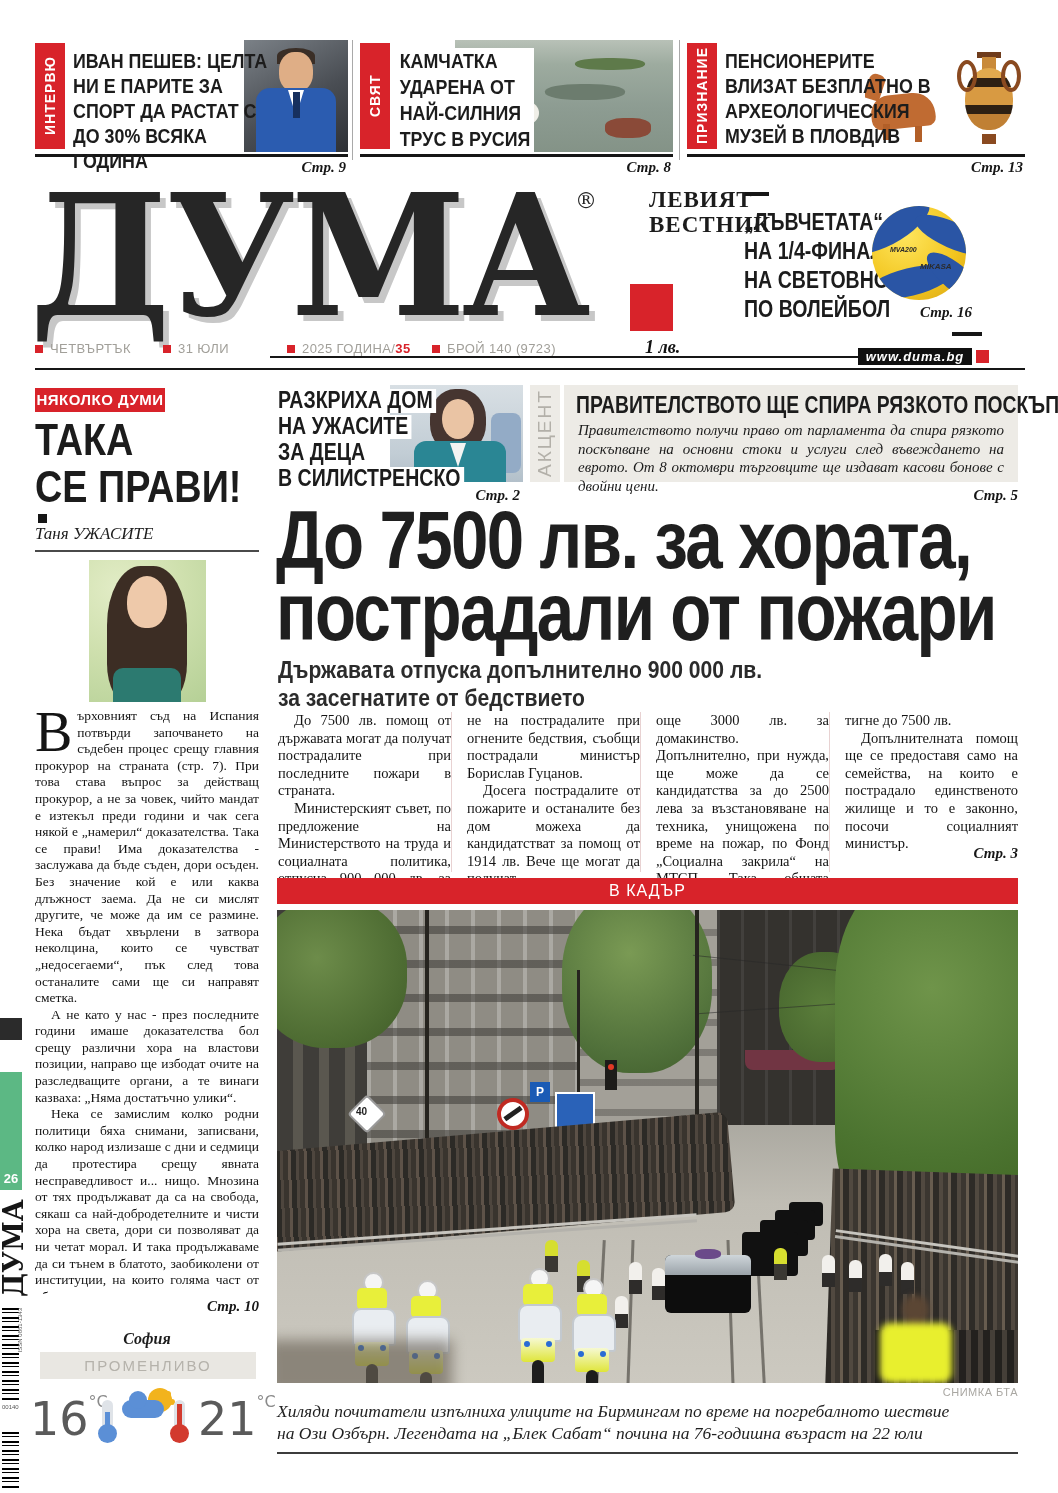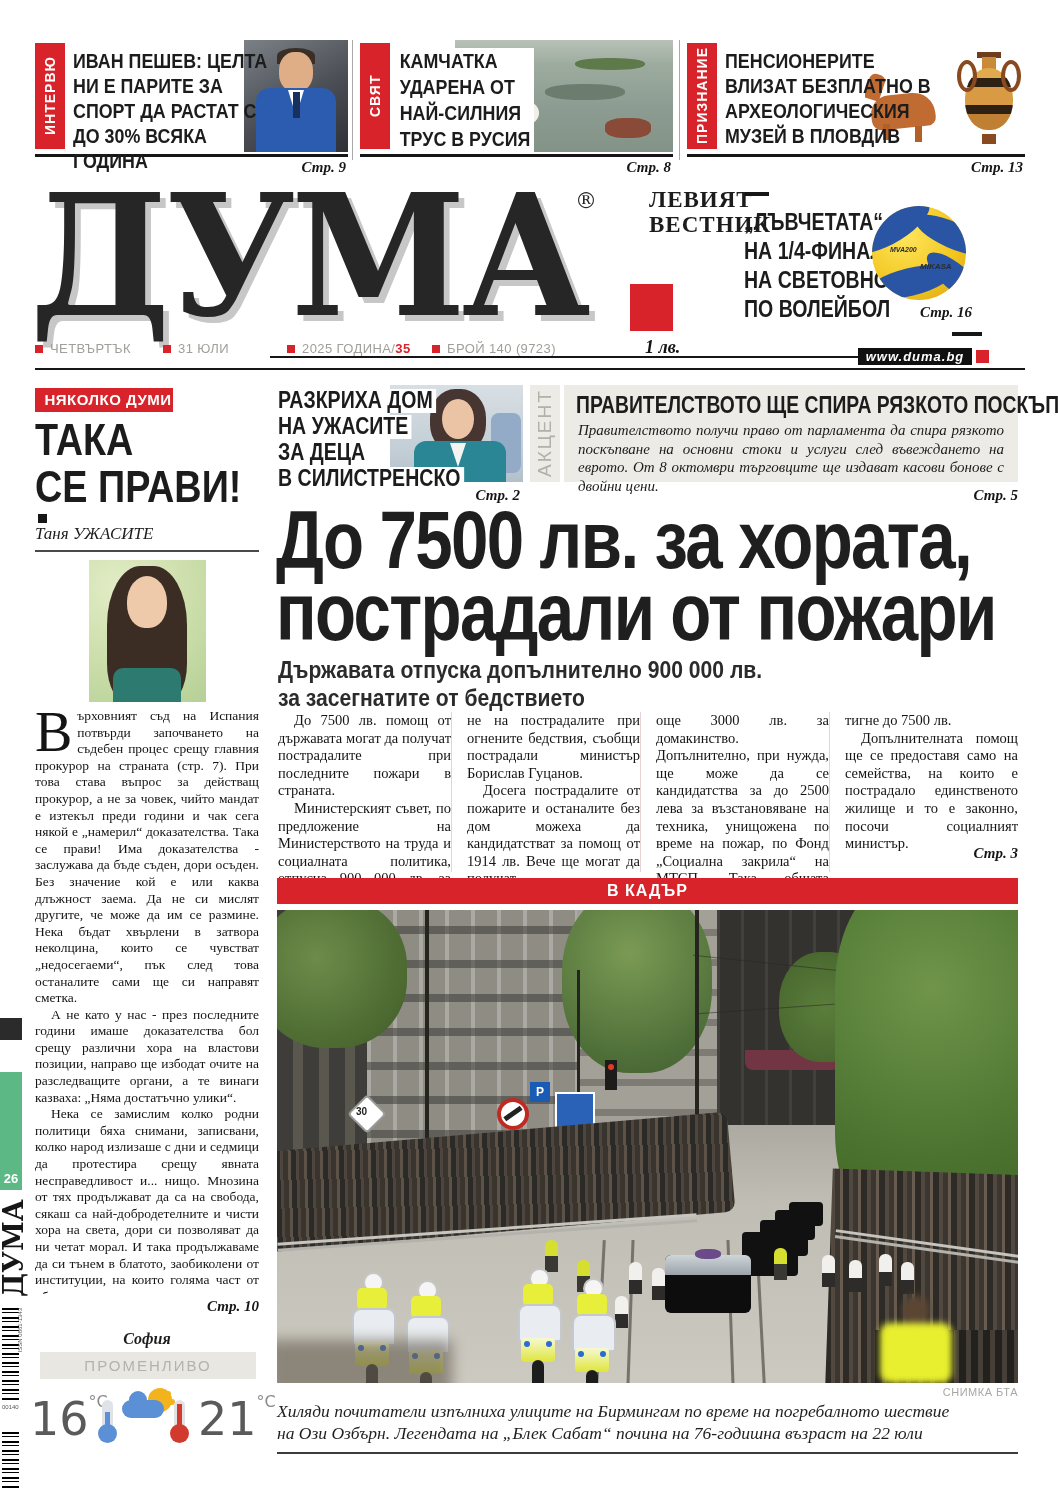--- a/index.html
+++ b/index.html
@@ -77,21 +77,21 @@
   
   .dl{position:absolute;top:341px;font-size:13px;color:#a19f99;letter-spacing:0.4px;}
   .dl .sq{display:inline-block;width:8px;height:8px;background:var(--red);margin-right:7px;}
   #d1{left:35px;} #d2{left:163px;} #d3{left:287px;} #d4{left:432px;}
   .dl .red{color:var(--red);font-weight:bold;}
   #price{left:645px;top:337px;font-family:"Liberation Serif",serif;font-weight:bold;font-style:italic;font-size:18px;color:#111;}
   #mastrule{left:35px;top:368px;width:990px;height:2px;background:#161616;}
 
   
   #kicker{left:35px;top:388px;width:130px;height:24px;background:var(--red);color:#fff;font-weight:bold;font-size:15px;
-          text-align:center;line-height:24px;letter-spacing:0.5px;padding-left:8px;}
+          text-align:center;line-height:24px;letter-spacing:0.5px;}
   #op-title{left:35px;top:416px;font-weight:bold;font-size:45px;line-height:47px;}
   #op-title div{transform:scaleX(0.84);transform-origin:0 0;white-space:nowrap;}
   #op-bullet{left:38px;top:514px;width:9px;height:9px;background:#161616;}
   #op-author{left:35px;top:524px;font-family:"Liberation Serif",serif;font-style:italic;font-size:17px;}
   #op-rule{left:35px;top:550px;width:224px;height:2px;background:#4a4a4a;}
   #op-photo{left:89px;top:560px;width:117px;height:142px;background:radial-gradient(circle at 25% 20%,#e2ecc6,#cfe0ae 45%,#b5d096);overflow:hidden;}
   #op-photo .hair{position:absolute;left:18px;top:6px;width:80px;height:140px;border-radius:42% 42% 30% 30%;background:#3c2d24;}
   #op-photo .face{position:absolute;left:38px;top:16px;width:40px;height:52px;border-radius:50% 50% 45% 45%;background:#eec9aa;}
   #op-photo .top{position:absolute;left:24px;top:108px;width:68px;height:36px;border-radius:10px 10px 0 0;background:#2c7a70;}
   #op-body{left:35px;top:708px;width:224px;height:586px;overflow:hidden;font-family:"Liberation Serif",serif;
@@ -156,21 +156,21 @@
   #lead-headline div{transform:scaleX(0.82);transform-origin:0 0;white-space:nowrap;}
   #lead-subhead{left:278px;top:656px;font-weight:bold;font-size:24px;line-height:28px;color:#2b2b2b;}
   #lead-subhead div{transform:scaleX(0.88);transform-origin:0 0;white-space:nowrap;}
   #lead-cols{left:278px;top:712px;width:740px;height:160px;display:flex;gap:16px;}
   .lead-col{width:173px;font-family:"Liberation Serif",serif;font-size:14.5px;line-height:17.6px;text-align:justify;color:#141414;}
   .lead-col + .lead-col{border-left:1px solid #e8d2d2;padding-left:15px;margin-left:-16px;}
   .lead-col p{margin:0;text-indent:16px;}
   #lead-page{left:928px;top:845px;width:90px;text-align:right;}
 
   
-  #vkadar{left:277px;top:878px;width:741px;height:26px;background:var(--red);color:#fff;font-weight:bold;font-size:16px;
+  #vkadar{left:277px;top:878px;width:741px;height:26px;background:var(--red);color:#fff;font-weight:normal;font-size:16px;
           letter-spacing:1px;text-align:center;line-height:26px;}
   #main-photo{left:277px;top:910px;width:741px;height:473px;overflow:hidden;
               background:linear-gradient(180deg,#8e8d86 0%,#a5a39b 40%,#c0bdb4 62%,#ccc9c0 100%);}
   .ph{position:absolute;}
   #ph-bldg1{left:0;top:0;width:95px;height:310px;background:repeating-linear-gradient(90deg,#3f3d39 0 16px,#5a574f 16px 26px);}
   #ph-bldg2{left:90px;top:0;width:215px;height:262px;background:#8f8c84;
             background-image:repeating-linear-gradient(0deg,rgba(60,58,54,.55) 0 8px,transparent 8px 34px),
                              repeating-linear-gradient(90deg,rgba(255,255,255,.25) 0 4px,transparent 4px 26px);}
   #ph-bldg3{left:300px;top:0;width:145px;height:236px;background:#a3a098;
             background-image:repeating-linear-gradient(0deg,rgba(70,68,64,.4) 0 7px,transparent 7px 30px);}
@@ -453,21 +453,21 @@
     <div class="ph ph-tree" id="ph-t2"></div>
     <div class="ph ph-tree" id="ph-t4"></div>
     <div class="ph ph-pole" id="ph-p1"></div>
     <div class="ph ph-pole" id="ph-p2"></div>
     <div class="ph ph-pole" id="ph-p3"></div>
     <div class="ph ph-pole" id="ph-p4"></div>
     <div class="ph ph-wire" id="ph-w1"></div>
     <div class="ph ph-wire" id="ph-w2"></div>
     <div class="ph ph-tree" id="ph-t3"></div>
     <div class="ph" id="ph-sign30"></div>
-    <div class="ph" id="ph-sign30-txt">30</div>
+    <div class="ph" id="ph-sign30-txt">40</div>
     <div class="ph" id="ph-noturn"></div>
     <div class="ph" id="ph-signP">P</div>
     <div class="ph" id="ph-signblue"></div>
     <div class="ph" id="ph-tl"></div>
     <div class="ph" id="ph-crowdL"></div>
     <div class="ph" id="ph-crowdR"></div>
     <div class="ph" id="ph-crowdR2"></div>
     <div class="ph ph-barrier" id="ph-bar1"></div>
     <div class="ph ph-barrier" id="ph-bar2"></div>
     <div class="ph ph-track" id="ph-tr1"></div>

